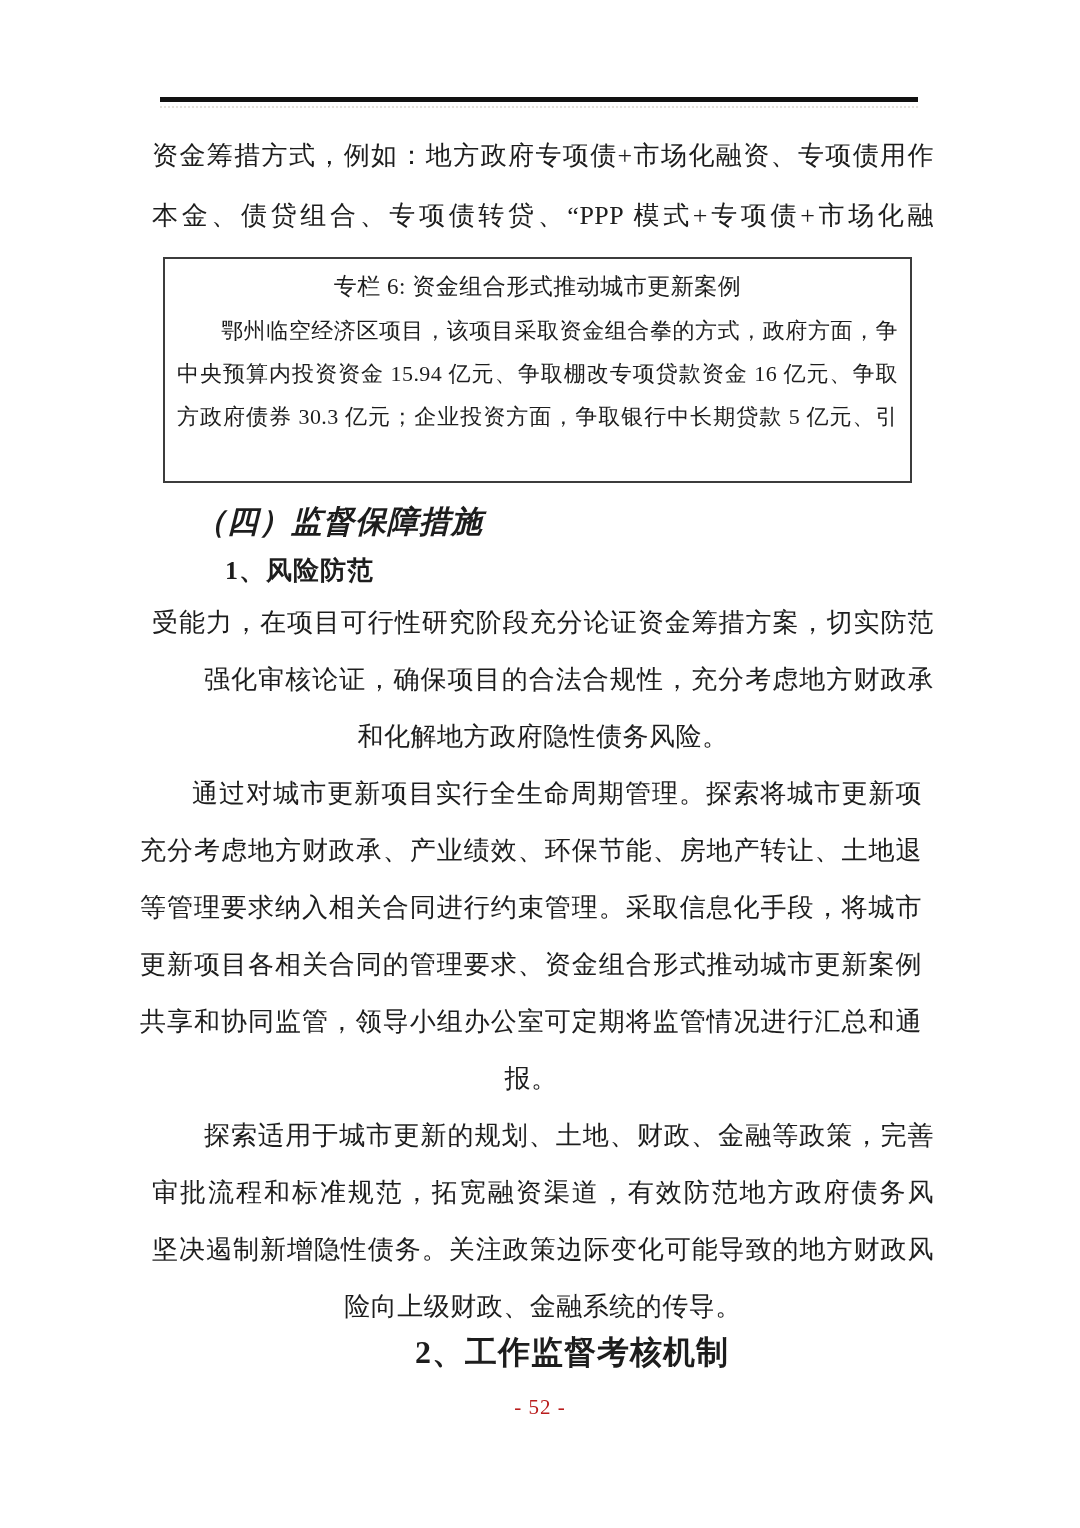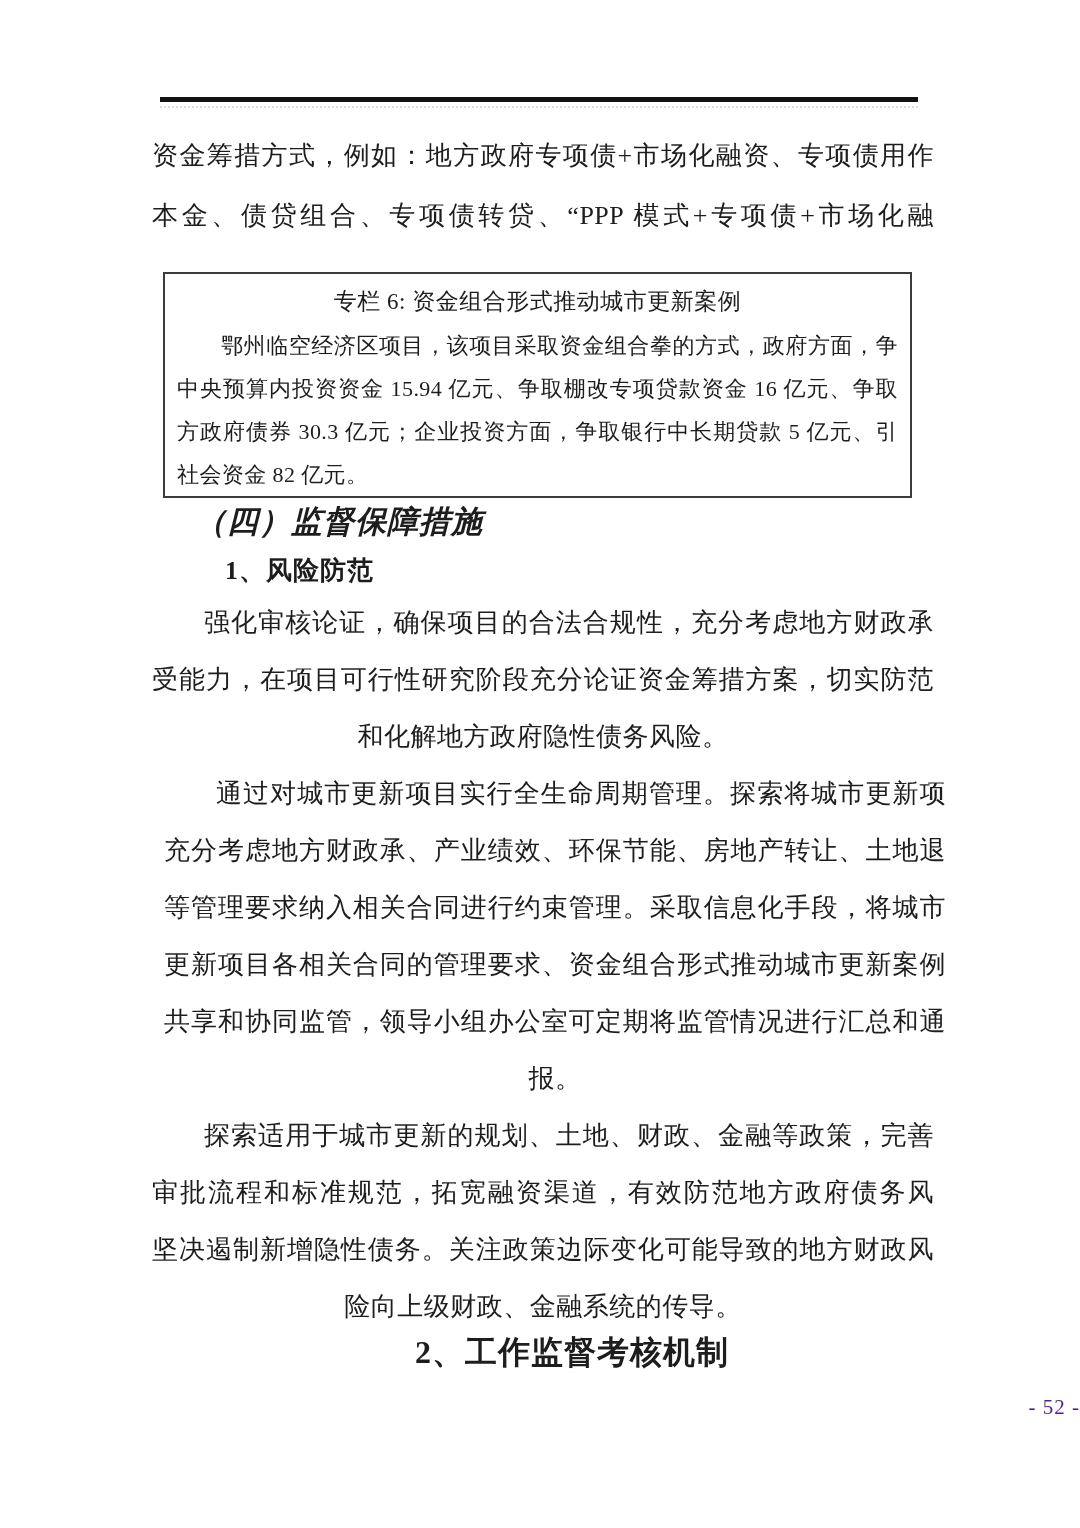--- a/index.html
+++ b/index.html
@@ -26,67 +26,65 @@
   .intro { left:152px; top:126px; width:782px; }
   .intro .line { height:60px; line-height:60px; }
 
   
   .callout {
     left:163px; top:257px; width:749px; height:226px;
     box-sizing:border-box;
     border:2px solid #3c3c3c;
     padding:6px 12px 4px 12px;
     background:#ffffff;
-    margin-top:15px;
   }
   .callout-title {
     height:44px; line-height:44px;
     text-align:center; font-size:23px; letter-spacing:0.5px;
     overflow:hidden;
   }
   .callout .cline { height:43px; line-height:43px; font-size:22px; letter-spacing:0.4px; overflow:hidden; }
 
   
   .h4   { left:195px; top:500px; width:700px; height:44px; line-height:44px; font-size:31px; font-weight:700; letter-spacing:1px;font-style:italic; }
   .h4-1 { left:225px; top:550px; width:700px; height:42px; line-height:42px; font-size:26px; font-weight:700; letter-spacing:1px; }
   .h4-2 { left:222px; top:1330px; width:700px; height:44px; line-height:44px; font-size:32px; font-weight:700; letter-spacing:1px;text-align:center; }
 
   .paraA { left:152px; top:594px;  width:782px; }
-  .paraB { left:164px; top:765px;  width:782px; }
+  .paraB { left:140px; top:765px;  width:782px; }
   .paraC { left:152px; top:1107px; width:782px; }
 
-  .page-num { left:0; top:1395px; width:1080px; text-align:right; font-size:21px; letter-spacing:1px; color:#4c1d95; }
+  .page-num { left:0; top:1395px; width:1080px; text-align:center; font-size:21px; letter-spacing:1px; color:#b91c1c; }
 </style>
 </head>
 <body>
 
 <div class="page">
 
   <div class="abs top-rule"></div>
   <div class="abs top-rule-shadow"></div>
 
   <div class="abs intro">
     <div class="line just">资金筹措方式，例如：地方政府专项债+市场化融资、专项债用作资</div>
     <div class="line just">本金、债贷组合、专项债转贷、“PPP 模式+专项债+市场化融资”等。</div>
   </div>
 
   <div class="abs callout">
     <div class="callout-title">专栏 6:  资金组合形式推动城市更新案例</div>
     <div class="cline just indent">鄂州临空经济区项目，该项目采取资金组合拳的方式，政府方面，争取</div>
     <div class="cline just">中央预算内投资资金 15.94 亿元、争取棚改专项贷款资金 16 亿元、争取地</div>
     <div class="cline just">方政府债券 30.3 亿元；企业投资方面，争取银行中长期贷款 5 亿元、引入</div>
-    <div class="cline">社会资金 82 亿元。</div>
   </div>
 
   <div class="abs h4">（四）监督保障措施</div>
   <div class="abs h4-1">1、风险防范</div>
 
   <div class="abs paraA">
+    <div class="line just">受能力，在项目可行性研究阶段充分论证资金筹措方案，切实防范</div>
     <div class="line just indent">强化审核论证，确保项目的合法合规性，充分考虑地方财政承</div>
-    <div class="line just">受能力，在项目可行性研究阶段充分论证资金筹措方案，切实防范</div>
     <div class="line">和化解地方政府隐性债务风险。</div>
   </div>
 
   <div class="abs paraB">
     <div class="line just indent">通过对城市更新项目实行全生命周期管理。探索将城市更新项</div>
     <div class="line just">充分考虑地方财政承、产业绩效、环保节能、房地产转让、土地退出</div>
     <div class="line just">等管理要求纳入相关合同进行约束管理。采取信息化手段，将城市</div>
     <div class="line just">更新项目各相关合同的管理要求、资金组合形式推动城市更新案例</div>
     <div class="line just">共享和协同监管，领导小组办公室可定期将监管情况进行汇总和通</div>
     <div class="line">报。</div>

